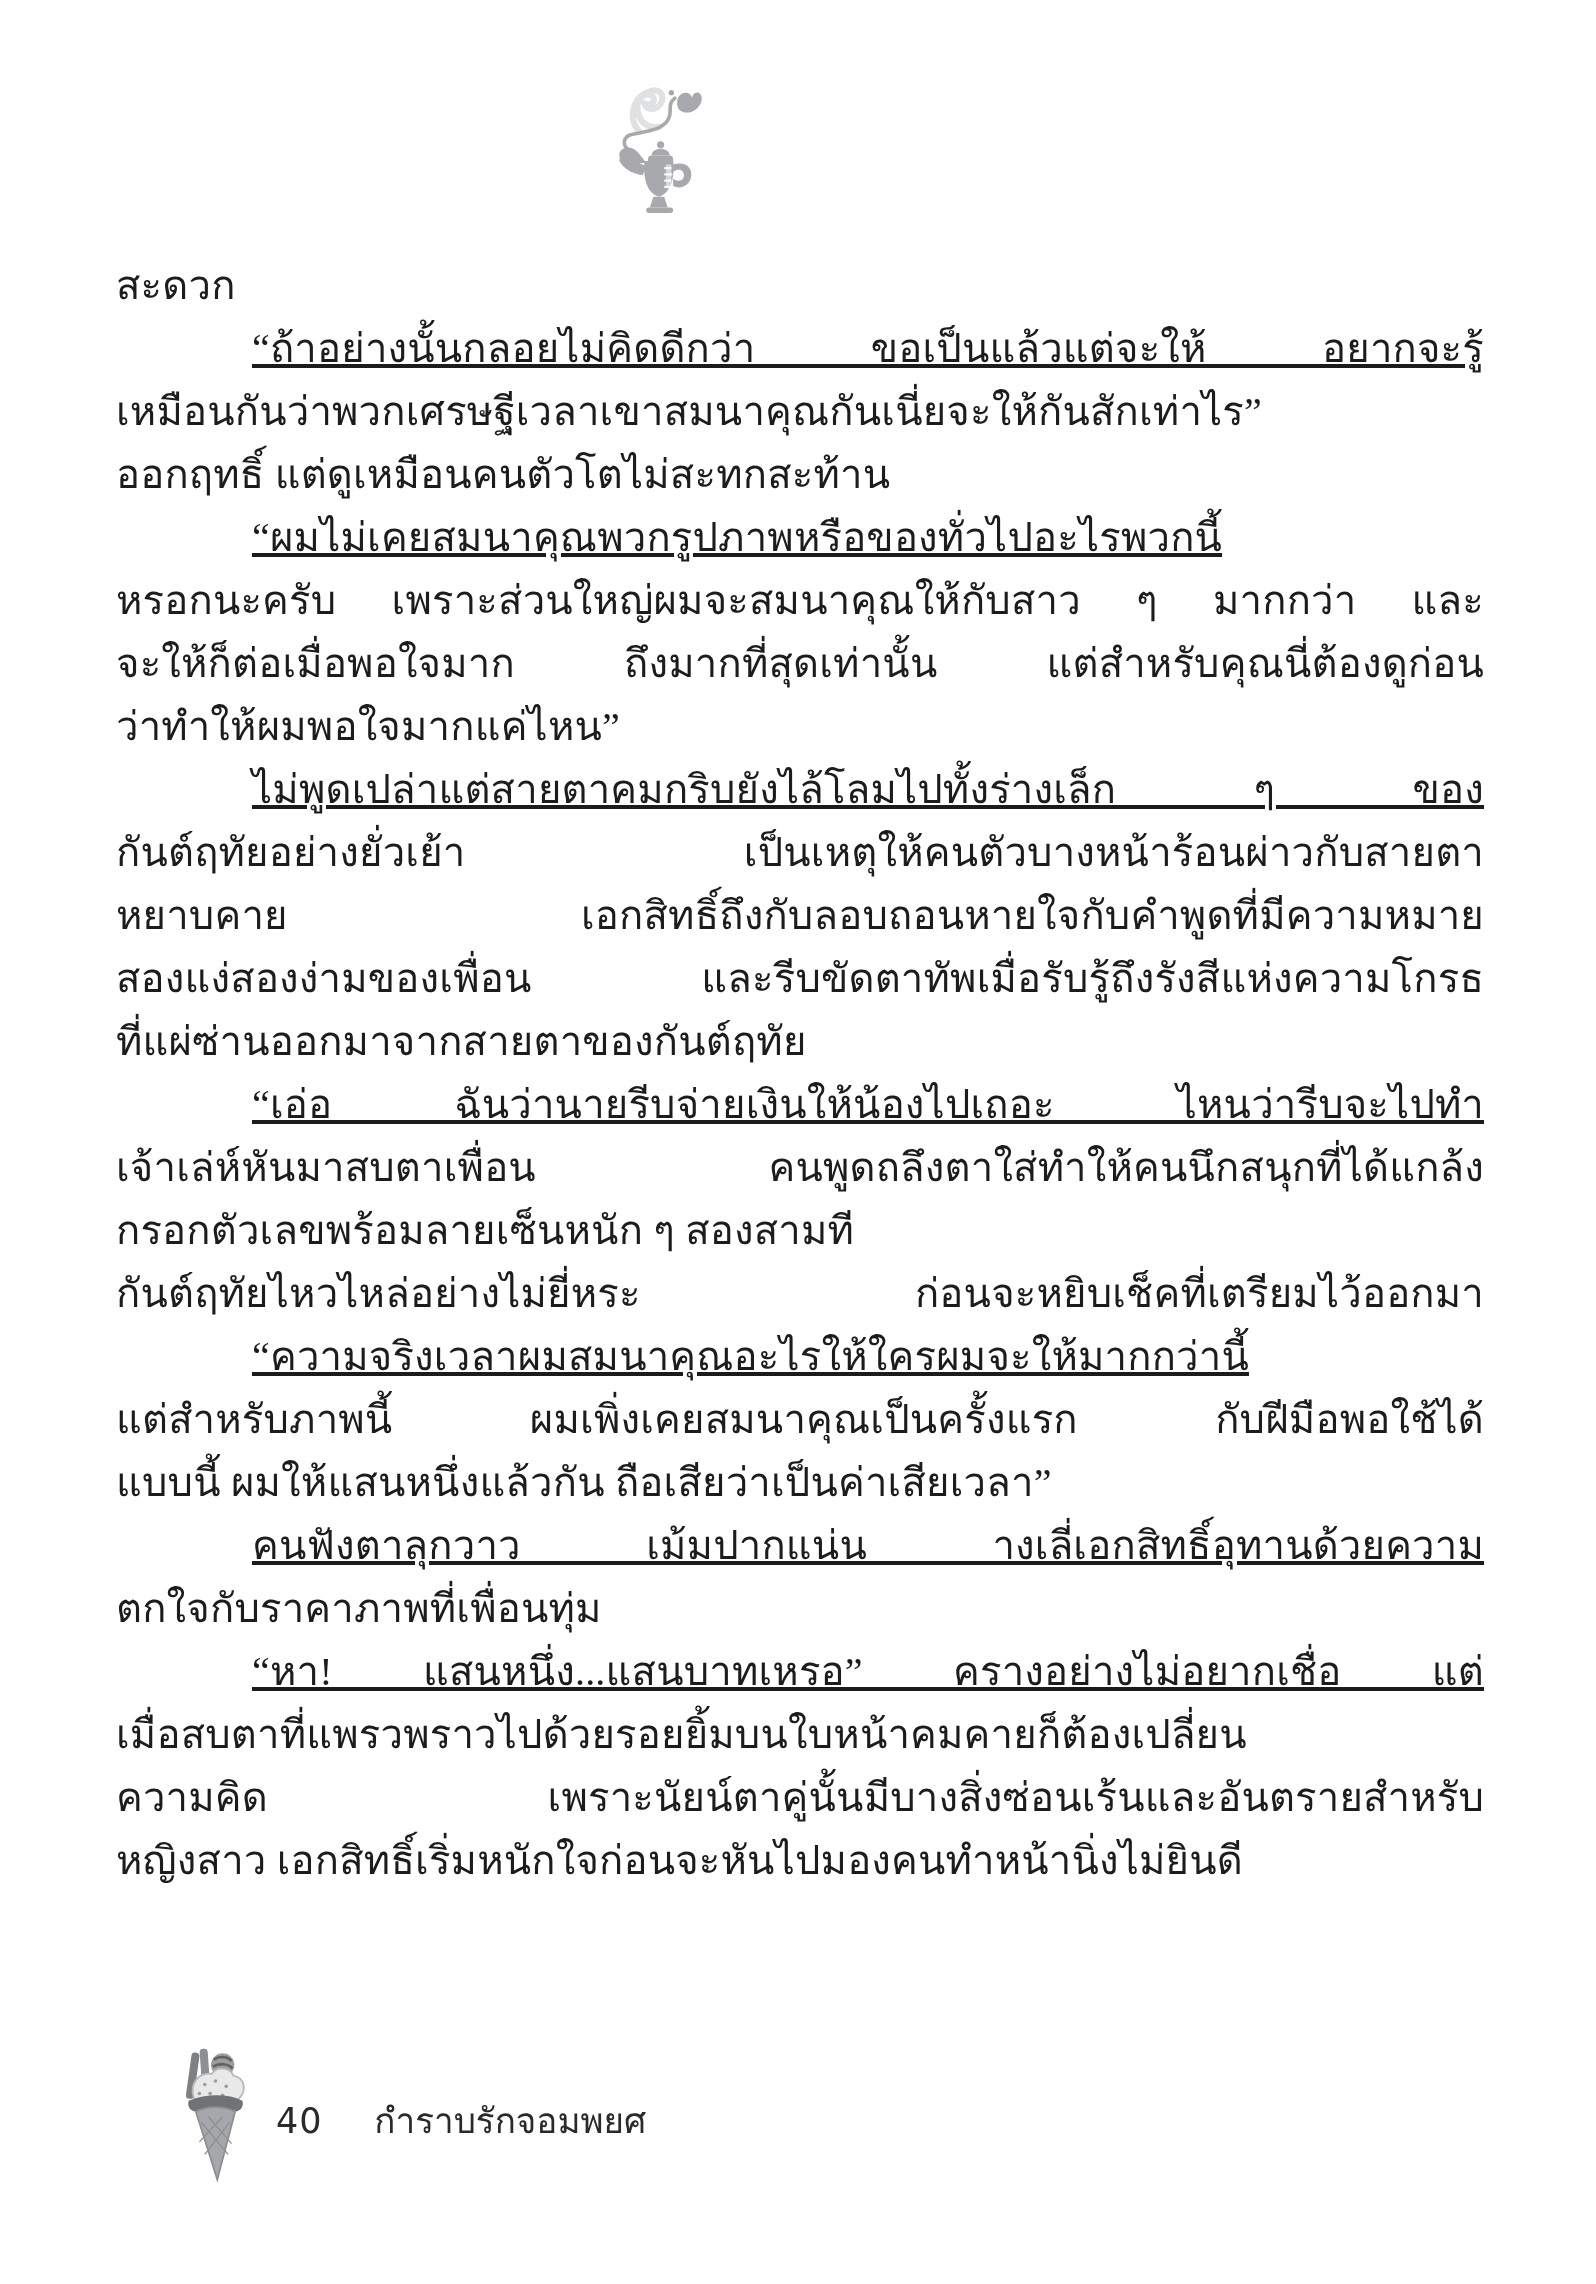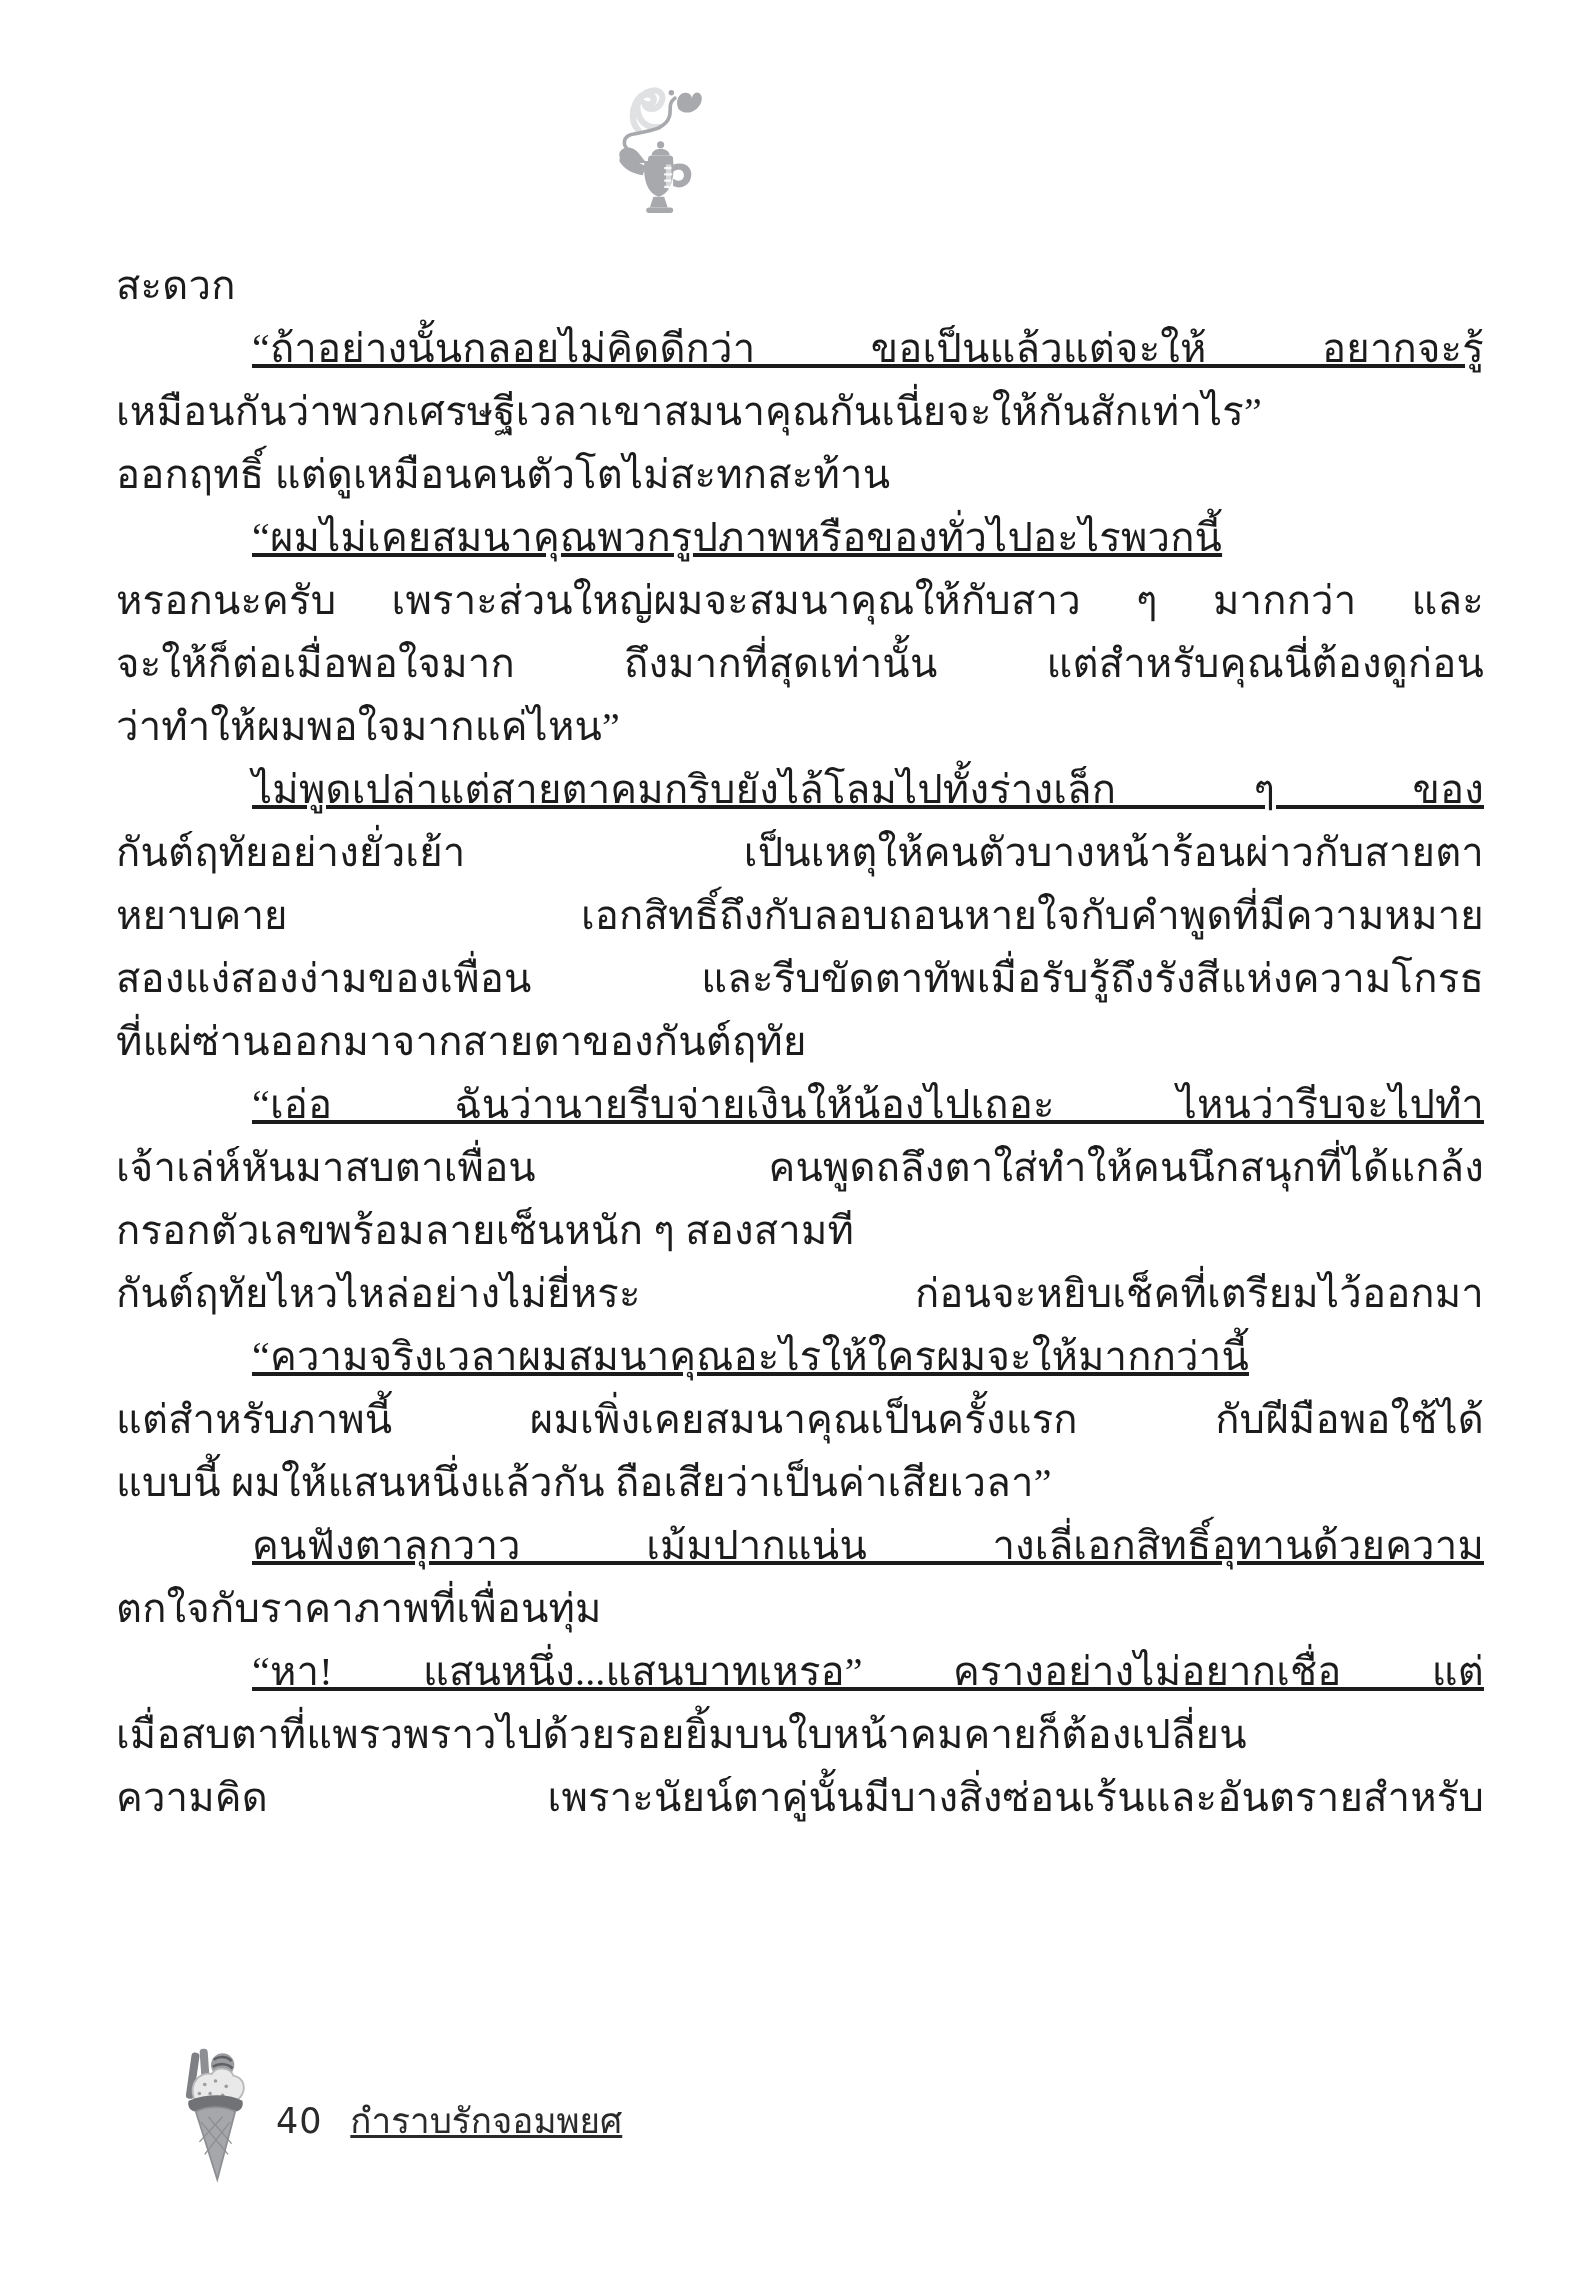--- a/index.html
+++ b/index.html
@@ -58,21 +58,21 @@
     left: 276px;
     top: 2092px;
     height: 57px;
     display: flex;
     align-items: center;
     font-family: "DejaVu Sans", "Liberation Sans", sans-serif;
     font-size: 35px;
     color: #2a2a2a;
   }
   .footer-text .pagenum { letter-spacing: 0.9px; }
-  .footer-text .booktitle { margin-left: 28px; text-decoration: underline; }
+  .footer-text .booktitle { margin-left: 52px; }
 </style>
 </head>
 <body>
 
 <div class="page">
 
   <div class="ornament">
     <svg viewBox="0 0 100 155" width="90" height="139">
 
       <path d="M30 55 C18 42 22 20 38 12 C52 5 60 14 54 24 C49 32 38 32 36 24 C44 28 50 20 44 15 C33 10 24 24 30 38 C34 48 44 52 52 50" fill="none" stroke="#e0e1e2" stroke-width="7" stroke-linecap="round"></path>
@@ -121,20 +121,21 @@
       <div class="line">กรอกตัวเลขพร้อมลายเซ็นหนัก ๆ สองสามที</div>
       <div class="line justify">กันต์ฤทัยไหวไหล่อย่างไม่ยี่หระ ก่อนจะหยิบเช็คที่เตรียมไว้ออกมา</div>
       <div class="line indent justify">“ความจริงเวลาผมสมนาคุณอะไรให้ใครผมจะให้มากกว่านี้</div>
       <div class="line justify">แต่สำหรับภาพนี้ ผมเพิ่งเคยสมนาคุณเป็นครั้งแรก กับฝีมือพอใช้ได้</div>
       <div class="line">แบบนี้ ผมให้แสนหนึ่งแล้วกัน ถือเสียว่าเป็นค่าเสียเวลา”</div>
       <div class="line indent justify">คนฟังตาลุกวาว เม้มปากแน่น างเลี่เอกสิทธิ์อุทานด้วยความ</div>
       <div class="line">ตกใจกับราคาภาพที่เพื่อนทุ่ม</div>
       <div class="line indent justify">“หา! แสนหนึ่ง...แสนบาทเหรอ” ครางอย่างไม่อยากเชื่อ แต่</div>
       <div class="line justify">เมื่อสบตาที่แพรวพราวไปด้วยรอยยิ้มบนใบหน้าคมคายก็ต้องเปลี่ยน</div>
       <div class="line justify">ความคิด เพราะนัยน์ตาคู่นั้นมีบางสิ่งซ่อนเร้นและอันตรายสำหรับ</div>
+      <div class="line">หญิงสาว เอกสิทธิ์เริ่มหนักใจก่อนจะหันไปมองคนทำหน้านิ่งไม่ยินดี</div>
     </div>
 
   <div class="footer-icon">
     <svg viewBox="0 0 88 152" width="79" height="136">
       <g>
         <rect x="14" y="6" width="9" height="52" rx="4" fill="#7e8083" transform="rotate(8 18 32)"></rect>
         <rect x="28" y="2" width="9" height="56" rx="4" fill="#8d8f92" transform="rotate(-4 32 30)"></rect>
       </g>
       <g>
         <circle cx="52" cy="20" r="13" fill="#9a9c9f"></circle>

